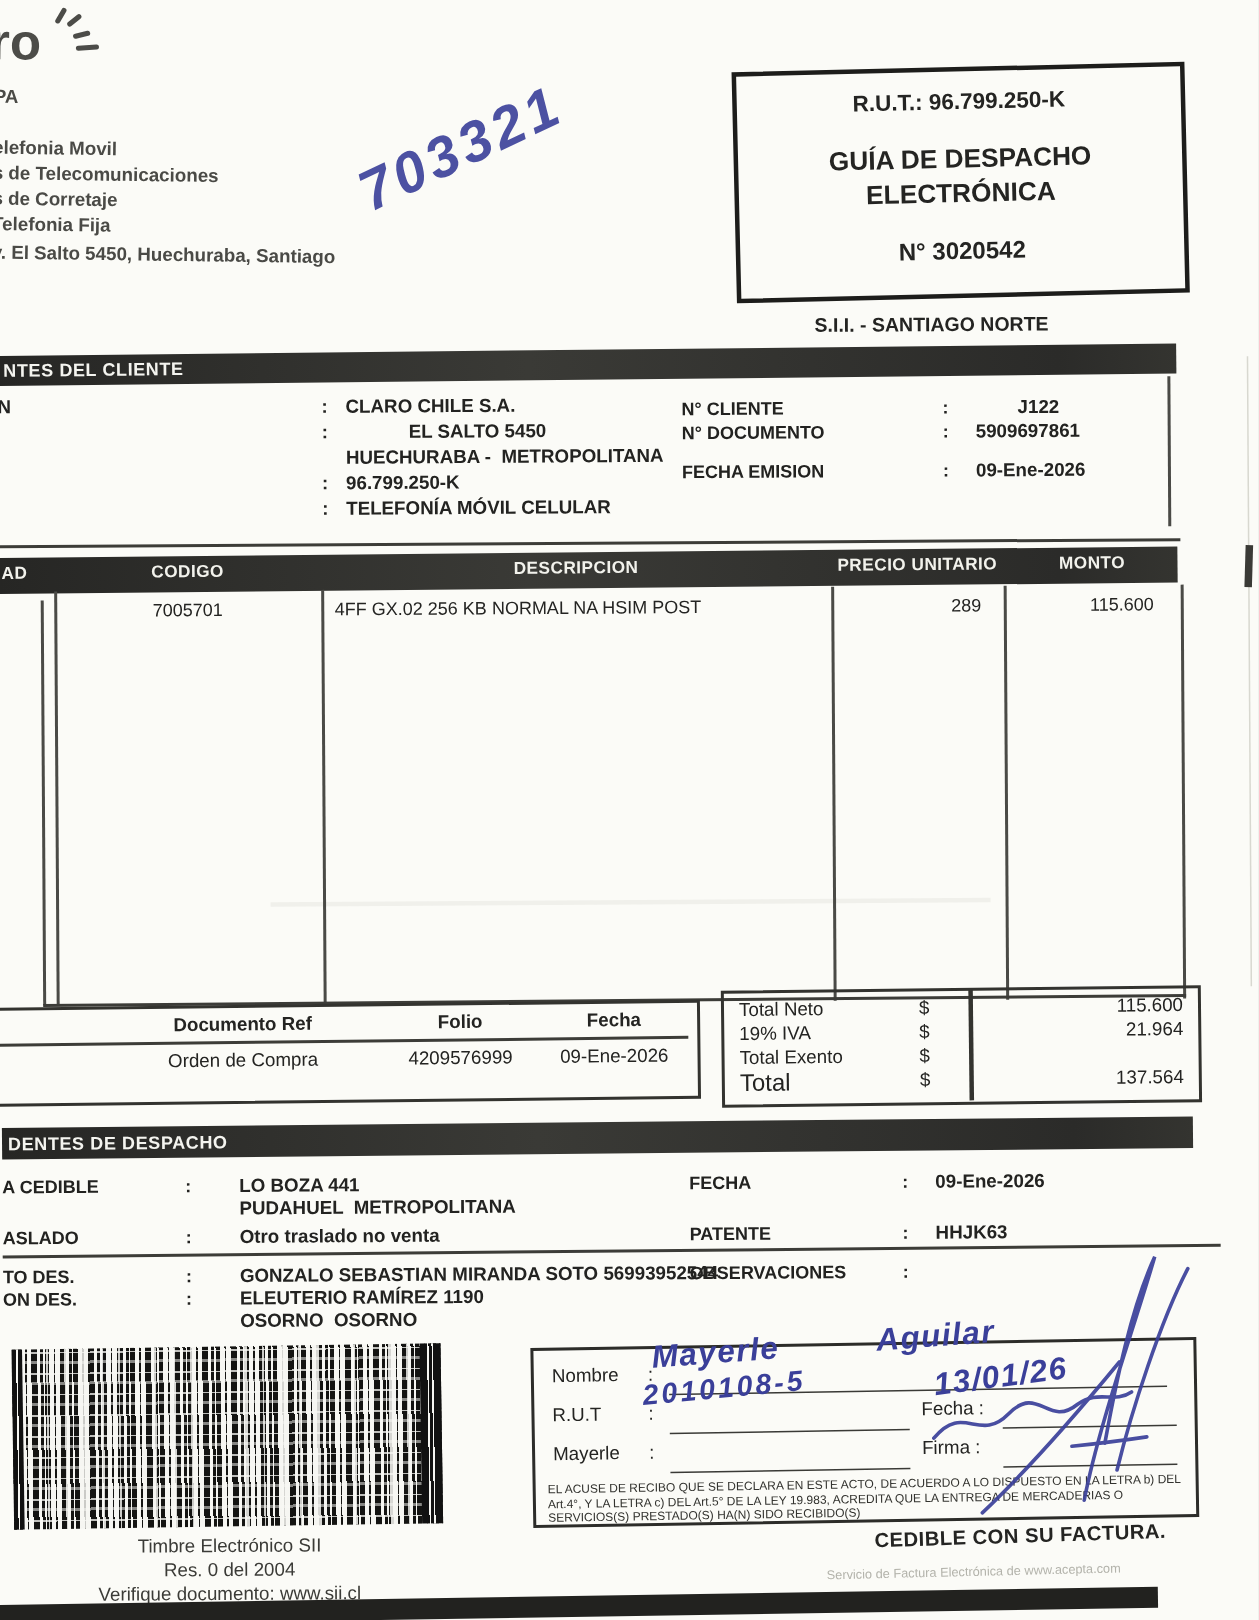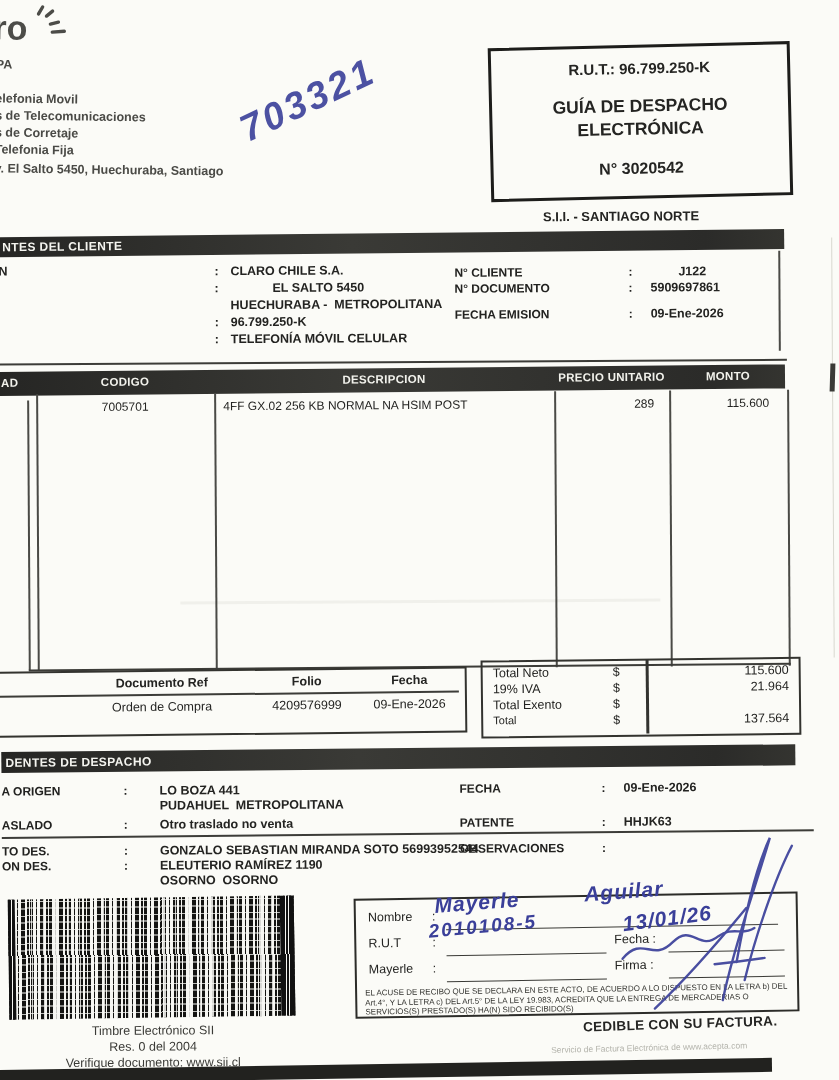--- a/index.html
+++ b/index.html
@@ -132,30 +132,30 @@
     <div class="a" style="left:163px;top:-1px;width:3px;height:74px;background:#33332f;"></div>
     <div class="a" style="left:10px;top:4px;font-size:12.5px;">Total Neto</div>
     <div class="a" style="left:130px;top:4px;font-size:12.5px;">$</div>
     <div class="a" style="left:170px;top:4px;width:136px;text-align:right;font-size:12.5px;">115.600</div>
     <div class="a" style="left:10px;top:20px;font-size:12.5px;">19% IVA</div>
     <div class="a" style="left:130px;top:20px;font-size:12.5px;">$</div>
     <div class="a" style="left:170px;top:20px;width:136px;text-align:right;font-size:12.5px;">21.964</div>
     <div class="a" style="left:10px;top:36px;font-size:12.5px;">Total Exento</div>
     <div class="a" style="left:130px;top:36px;font-size:12.5px;">$</div>
     <div class="a" style="left:170px;top:36px;width:136px;text-align:right;font-size:12.5px;"></div>
-    <div class="a" style="left:10px;top:52px;font-size:11px;">Total</div>
+    <div class="a" style="left:10px;top:52px;font-size:16px;">Total</div>
     <div class="a" style="left:130px;top:52px;font-size:12.5px;">$</div>
     <div class="a" style="left:170px;top:52px;width:136px;text-align:right;font-size:12.5px;">137.564</div>
   </div>
 
   <div class="bar a" style="left:0;top:748px;width:790px;height:21px;padding-left:4px;transform:rotate(-0.2deg);">
     <span>DENTES DE DESPACHO</span>
   </div>
 
-  <div class="a lbl" style="left:0;top:782px;">A ORIGEN</div>
+  <div class="a lbl" style="left:0;top:782px;">A CEDIBLE</div>
   <div class="a lbl" style="left:122px;top:782px;">:</div>
   <div class="a val pre" style="left:158px;top:782px;">LO BOZA 441</div>
   <div class="a val pre" style="left:158px;top:797px;">PUDAHUEL  METROPOLITANA</div>
   <div class="a lbl" style="left:0;top:816px;">ASLADO</div>
   <div class="a lbl" style="left:122px;top:816px;">:</div>
   <div class="a val" style="left:158px;top:816px;">Otro traslado no venta</div>
 
   <div class="a lbl" style="left:458px;top:782px;">FECHA</div>
   <div class="a lbl" style="left:600px;top:782px;">:</div>
   <div class="a val" style="left:622px;top:782px;">09-Ene-2026</div>

